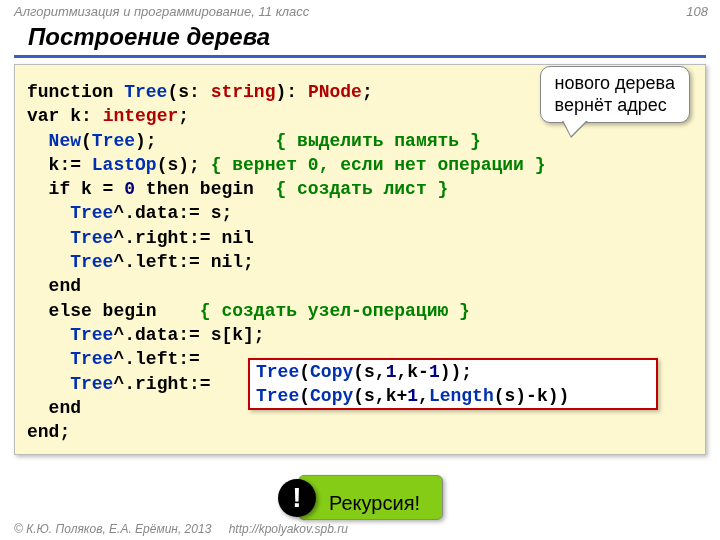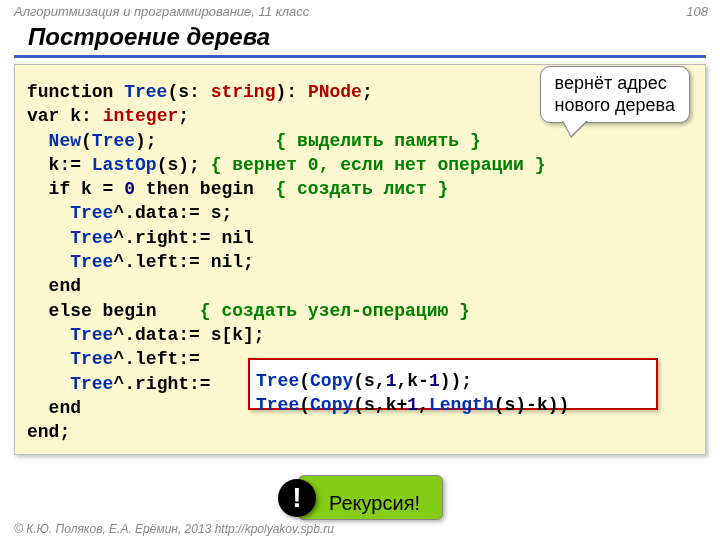--- a/index.html
+++ b/index.html
@@ -89,21 +89,21 @@
   }
   .hlbox {
     position: absolute;
     left: 248px;
     top: 358px;
     width: 410px;
     height: 52px;
     background: #fff;
     border: 2px solid #c00000;
     box-shadow: 2px 2px 4px rgba(0,0,0,0.25);
-    padding: 9px 6px;
+    padding: 0 6px;
     font-family: "Courier New", monospace;
     font-size: 18px;
     font-weight: bold;
     line-height: 1.35;
   }
   .recursion-badge {
     position: absolute;
     left: 278px;
     top: 475px;
     display: flex;
@@ -135,21 +135,21 @@
     position: relative;
   }
   .footer {
     position: absolute;
     bottom: 4px;
     left: 14px;
     font-size: 12px;
     font-style: italic;
     color: #888;
   }
-  .footer .url { }
+  .footer .url { margin-left: 14px; }
 </style>
 </head>
 <body>
 
 <div class="header">
   <span>Алгоритмизация и программирование, 11 класс</span>
   <span>108</span>
 </div>
 
 <div class="title">Построение дерева</div>
@@ -167,22 +167,22 @@
   <div class="codeline"><span>  end</span></div>
   <div class="codeline"><span>  else begin    </span><span class="c-green">{ создать узел-операцию }</span></div>
   <div class="codeline"><span>    </span><span class="c-blue">Tree</span><span>^.data:= s[k];</span></div>
   <div class="codeline"><span>    </span><span class="c-blue">Tree</span><span>^.left:= </span></div>
   <div class="codeline"><span>    </span><span class="c-blue">Tree</span><span>^.right:= </span></div>
   <div class="codeline"><span>  end</span></div>
   <div class="codeline"><span>end;</span></div>
 </div>
 
 <div class="callout-return">
+  <div>нового дерева</div>
   <div>вернёт адрес</div>
-  <div>нового дерева</div>
 </div>
 
 <div class="hlbox">
   <div class="codeline"><span class="c-blue">Tree</span><span>(</span><span class="c-blue">Copy</span><span>(s,</span><span class="c-navy">1</span><span>,k-</span><span class="c-navy">1</span><span>));</span></div>
   <div class="codeline"><span class="c-blue">Tree</span><span>(</span><span class="c-blue">Copy</span><span>(s,k+</span><span class="c-navy">1</span><span>,</span><span class="c-blue">Length</span><span>(s)-k))</span></div>
 </div>
 
 <div class="recursion-badge">
   <div class="exclaim">!</div>
   <div class="recursion-text">Рекурсия!</div>

